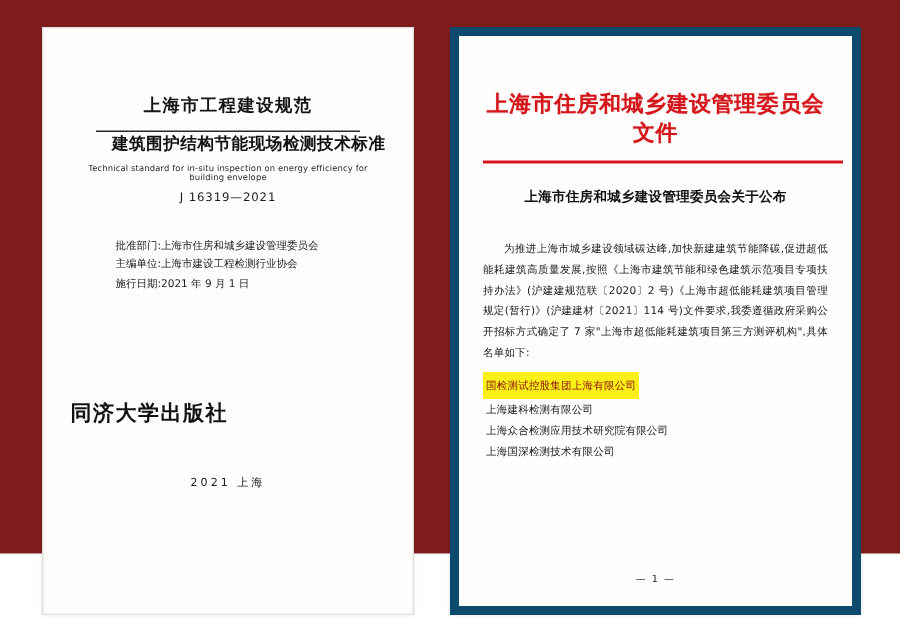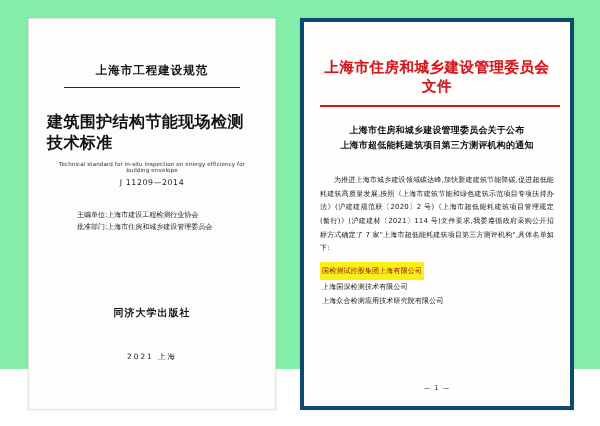--- a/index.html
+++ b/index.html
@@ -10,21 +10,21 @@
     width: 600px;
     height: 426px;
     background: #ffffff;
     font-family: "DejaVu Sans", sans-serif;
     overflow: hidden;
   }
   .scene {
     position: relative;
     width: 600px;
     height: 369px;
-    background: #86efac;
+    background: #7f1d1d;
   }
 
   
   .doc-left {
     position: absolute;
     left: 28px;
     top: 18px;
     width: 248px;
     height: 392px;
     background: #fdfdfb;
@@ -50,25 +50,24 @@
     margin-top: 44px;
     color: #141414;
   }
   .l-rule {
     width: 176px;
     height: 1px;
     background: #2a2a2a;
     margin: 9px auto 0 auto;
   }
   .l-title {
-    text-align: left;
-    font-size: 16px;
+    text-align: right;
+    font-size: 11px;
     font-weight: bold;
     letter-spacing: 0.4px;
-    margin-top: 24px;
     color: #111111;
   }
   .l-title-en {
     text-align: center;
     font-size: 5.6px;
     margin-top: 7px;
     color: #2b2b2b;
     letter-spacing: 0.1px;
   }
   .l-code {
@@ -86,22 +85,21 @@
     color: #1c1c1c;
   }
   .l-org {
     margin-top: 22px;
     padding-left: 30px;
     font-size: 7px;
     line-height: 1.75;
     color: #1c1c1c;
   }
   .l-press {
-    text-align: center;
-    font-size: 10px;
+    font-size: 14px;
     font-weight: bold;
     letter-spacing: 1px;
     margin-top: 72px;
     color: #121212;
   }
   .l-place {
     text-align: center;
     font-size: 7.4px;
     letter-spacing: 2px;
     margin-top: 32px;
@@ -109,21 +107,21 @@
   }
 
   
   .doc-right {
     position: absolute;
     left: 300px;
     top: 18px;
     width: 274px;
     height: 392px;
     background: #fffefc;
-    border: 4px solid #0c4a6e;
+    border: 6px solid #0c4a6e;
     box-shadow: 0 0 3px rgba(0,0,0,0.10);
     box-sizing: border-box;
     text-decoration: underline;
   }
   .right-inner {
     position: absolute;
     left: 0; top: 0; right: 0; bottom: 0;
     padding: 0 16px;
     box-sizing: border-box;
     color: #1a1a1a;
@@ -205,41 +203,42 @@
 <body>
 
 <div class="scene">
 
   <div class="doc-left">
     <div class="left-inner">
       <div class="l-series">上海市工程建设规范</div>
       <div class="l-rule"></div>
       <div class="l-title">建筑围护结构节能现场检测技术标准</div>
       <div class="l-title-en">Technical standard for in-situ inspection on energy efficiency for building envelope</div>
-      <div class="l-code2">J 11209—2014</div>
+      <div class="l-code2">J 16319—2021</div>
       <div class="l-org">
+        <div>批准部门:上海市住房和城乡建设管理委员会</div>
         <div>主编单位:上海市建设工程检测行业协会</div>
-        <div>批准部门:上海市住房和城乡建设管理委员会</div>
+        <div>施行日期:2021 年 9 月 1 日</div>
       </div>
       <div class="l-press">同济大学出版社</div>
       <div class="l-place">2021  上海</div>
     </div>
   </div>
 
   <div class="doc-right">
     <div class="right-inner">
       <div class="r-header">上海市住房和城乡建设管理委员会文件</div>
       <div class="r-redline"></div>
       <div class="r-title">
         <div>上海市住房和城乡建设管理委员会关于公布</div>
-        <div>上海市超低能耗建筑项目第三方测评机构的通知</div>
       </div>
       <div class="r-body">为推进上海市城乡建设领域碳达峰,加快新建建筑节能降碳,促进超低能耗建筑高质量发展,按照《上海市建筑节能和绿色建筑示范项目专项扶持办法》(沪建建规范联〔2020〕2 号)《上海市超低能耗建筑项目管理规定(暂行)》(沪建建材〔2021〕114 号)文件要求,我委遵循政府采购公开招标方式确定了 7 家"上海市超低能耗建筑项目第三方测评机构",具体名单如下:</div>
       <div class="r-list">
         <div><span class="r-list-item highlight">国检测试控股集团上海有限公司</span></div>
+        <div class="r-list-item">上海建科检测有限公司</div>
+        <div class="r-list-item">上海众合检测应用技术研究院有限公司</div>
         <div class="r-list-item">上海国深检测技术有限公司</div>
-        <div class="r-list-item">上海众合检测应用技术研究院有限公司</div>
       </div>
       <div class="r-pagenum">— 1 —</div>
     </div>
   </div>
 
 </div>
 
 </body></html>

